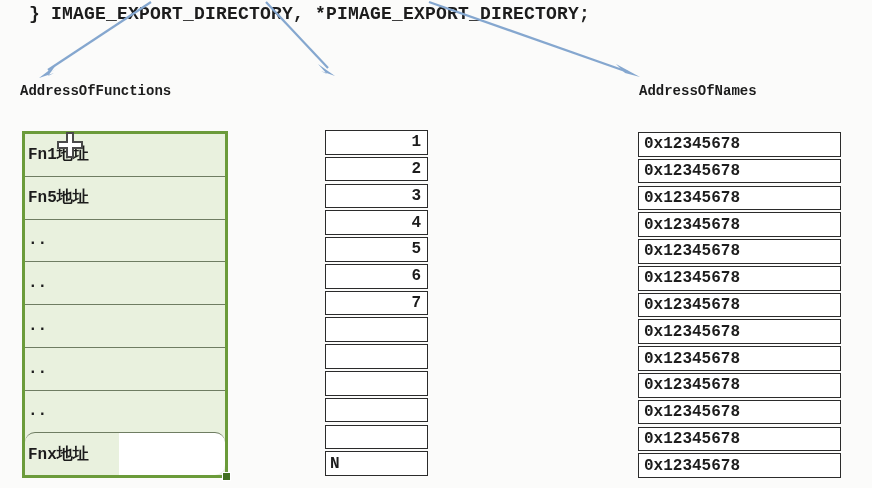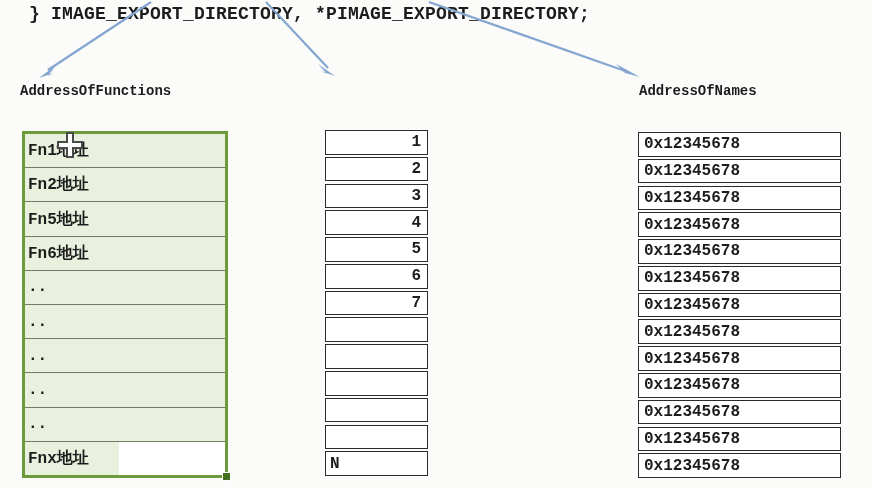--- a/index.html
+++ b/index.html
@@ -31,20 +31,21 @@
     flex:1;display:flex;align-items:center;
     padding-left:3px;font-size:16px;font-weight:bold;
     background:var(--c-green-fill,#e9f1de);
     border-top:1px solid var(--c-divider,#6f7d62);
     overflow:hidden;white-space:pre;
   }
   .t1-cell:first-child{border-top:none;}
   .t1-cell.last{
     background:linear-gradient(to right,
       var(--c-green-fill,#e9f1de) 0 47%, #ffffff 47% 100%);
+    border-radius:10px;
   }
   .fill-handle{
     position:absolute;left:222px;top:472px;width:9px;height:9px;
     background:var(--c-handle,#41701f);border:1px solid #ffffff;box-sizing:border-box;
   }
   .cell-cursor{position:absolute;left:57px;top:132px;width:26px;height:26px;}
   
   .t2{left:325px;top:130px;width:103px;height:346px;justify-content:space-between;}
   .t3{left:630px;top:132px;width:203px;height:346px;justify-content:space-between;margin-left:8px;}
   .t2-cell,.t3-cell{
@@ -79,23 +80,21 @@
       <line class="arrow-line" x1="429" y1="2" x2="628" y2="72"></line>
       <polygon class="arrow-head" points="640,77 616,64 625,73"></polygon>
     </g>
   </svg>
 
   <div class="col-label" style="left:20px">AddressOfFunctions</div>
   <div class="col-label" style="left:639px">AddressOfNames</div>
 
   <div class="table t1">
       <div class="t1-cell"><span>Fn1地址</span></div>
-      <div class="t1-cell"><span>Fn2地址</span></div>
       <div class="t1-cell"><span>Fn5地址</span></div>
-      <div class="t1-cell"><span>Fn6地址</span></div>
       <div class="t1-cell"><span>..</span></div>
       <div class="t1-cell"><span>..</span></div>
       <div class="t1-cell"><span>..</span></div>
       <div class="t1-cell"><span>..</span></div>
       <div class="t1-cell"><span>..</span></div>
       <div class="t1-cell last"><span>Fnx地址</span></div>
     </div>
 
   <div class="fill-handle"></div>
 

